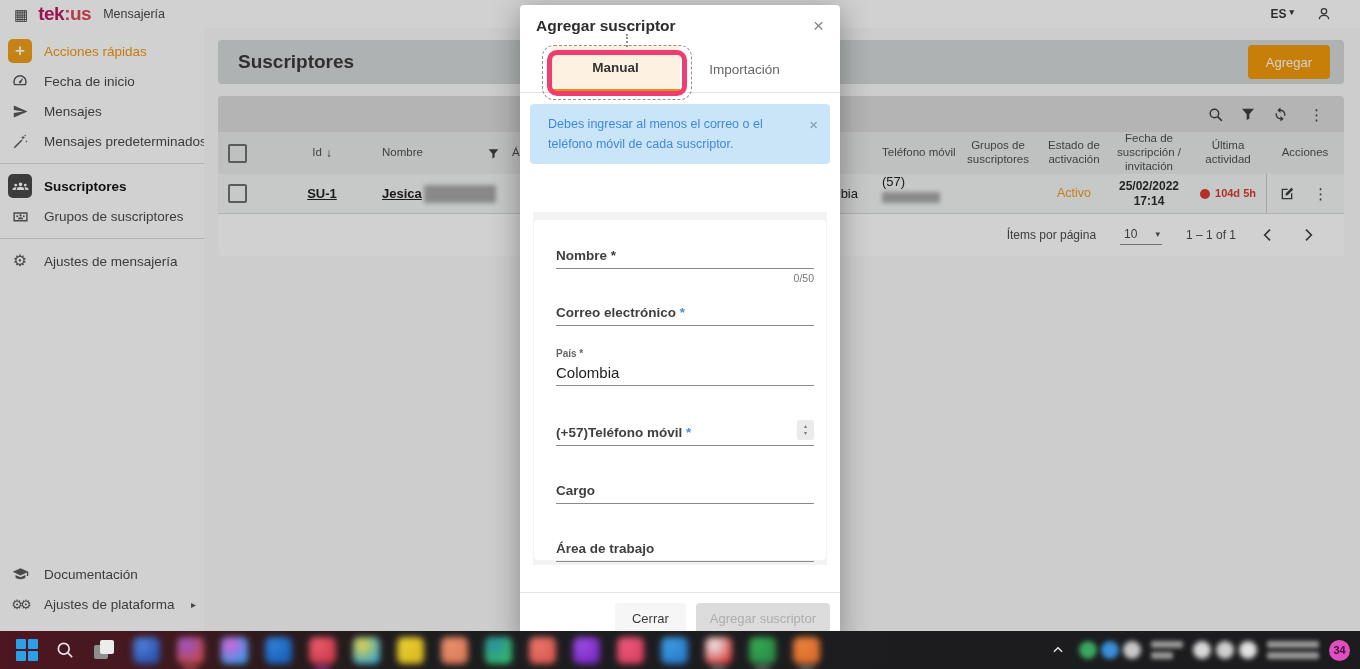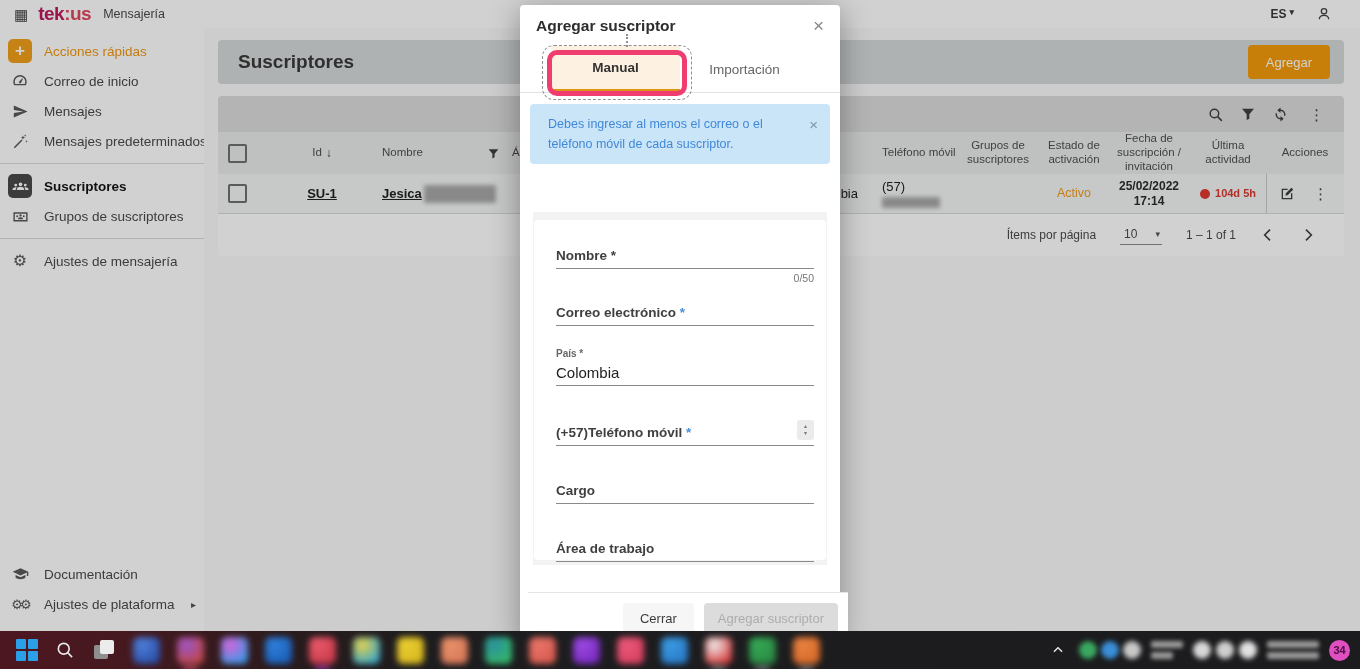--- a/index.html
+++ b/index.html
@@ -103,21 +103,21 @@
   .fld{position:absolute;left:22px;right:12px;}
   .fld .lab{font-size:13.5px;font-weight:600;color:#3f3f3f;}
   .fld .lab .req-blue{color:#4a90d9;}
   .fld .line{height:1px;background:#8a8a8a;margin-top:4px;}
   .fld .counter{text-align:right;font-size:10.5px;color:#777;margin-top:3px;}
   .fld .tinylab{font-size:10px;font-weight:600;color:#666;}
   .fld .val{font-size:15px;color:#222;margin-top:3px;}
   .spinner{position:absolute;right:0;top:-3px;width:17px;height:20px;background:#ebebeb;border-radius:3px;
            display:flex;flex-direction:column;align-items:center;justify-content:center;cursor:pointer;}
   .spinner span{font-size:6px;color:#777;line-height:1.2;display:block;}
-  .m-foot{position:absolute;left:8px;bottom:0;width:320px;height:51px;background:#fff;border-top:1px solid #e4e4e4;
+  .m-foot{position:absolute;left:0;bottom:0;width:320px;height:51px;background:#fff;border-top:1px solid #e4e4e4;
           border-radius:0 0 4px 4px;display:flex;align-items:center;justify-content:flex-end;gap:10px;box-sizing:border-box;padding:0 10px;}
   .btn-flat{background:#f6f6f6;color:#3b3b3b;font-size:13px;border:none;border-radius:4px;height:30px;padding:0 17px;cursor:pointer;font-family:inherit;}
   .btn-disabled{background:#dcdcdc;color:#adadad;font-size:13px;border:none;border-radius:4px;height:30px;padding:0 14px;font-family:inherit;}
   
   .taskbar{position:absolute;left:0;top:631px;width:1360px;height:38px;z-index:60;
            background:linear-gradient(90deg,#4d1620 0px,#45191f 130px,#281b1d 300px,#1d1d1f 430px,#1c1c1e 100%);
            display:flex;align-items:center;box-sizing:border-box;padding-left:16px;}
   .tb-left{display:flex;align-items:center;gap:17px;}
   .winstart{width:22px;height:22px;display:grid;grid-template-columns:10px 10px;grid-template-rows:10px 10px;gap:2px;cursor:pointer;}
   .winstart div{background:#2ba0e8;border-radius:1px;}
@@ -163,21 +163,21 @@
   <div class="side-item accent">
     <span class="side-ic">+</span>
     <span class="side-label">Acciones rápidas</span>
   </div>
   <div class="side-item">
     <span class="side-ic">
       <svg width="18" height="18" viewBox="0 0 24 24" fill="#5a5a5a">
           <path d="M12 4a9 9 0 0 0-9 9 9 9 0 0 0 1.2 4.5h15.6A9 9 0 0 0 21 13a9 9 0 0 0-9-9zm0 2a7 7 0 0 1 7 7 7 7 0 0 1-.7 3H5.7A7 7 0 0 1 5 13a7 7 0 0 1 7-7zm3.5 2.1L11 12.5a1.6 1.6 0 1 0 2.3 2.3l2.2-4.7z"></path>
         </svg>
     </span>
-    <span class="side-label">Correo de inicio</span>
+    <span class="side-label">Fecha de inicio</span>
   </div>
   <div class="side-item">
     <span class="side-ic">
       <svg width="17" height="17" viewBox="0 0 24 24" fill="#5a5a5a">
           <path d="M2.5 20.5 22 12 2.5 3.5l.1 6.5L16 12 2.6 14z"></path>
         </svg>
     </span>
     <span class="side-label">Mensajes</span>
   </div>
   <div class="side-item">
@@ -307,21 +307,21 @@
           <span class="link">SU-1</span>
         </div>
       <div class="tc c-nom left">
         <span class="link">Jesica</span>
         <span class="redact" style="width:72px;height:18px;margin-left:2px;"></span>
       </div>
       <div class="tc c-area"></div>
       <div class="tc c-pais">
           <span>Colombia</span>
         </div>
-      <div class="tc c-tel left" style="flex-direction:column;align-items:flex-start;justify-content:center;">
+      <div class="tc c-tel left" style="flex-direction:column;align-items:flex-start;">
         <span>(57)</span>
         <span class="redact" style="width:58px;height:11px;margin-top:2px;"></span>
       </div>
       <div class="tc c-gru"></div>
       <div class="tc c-est">
           <span class="estado">Activo</span>
         </div>
       <div class="tc c-fec" style="flex-direction:column;">
         <span class="fecha">25/02/2022</span>
         <span class="fecha">17:14</span>

